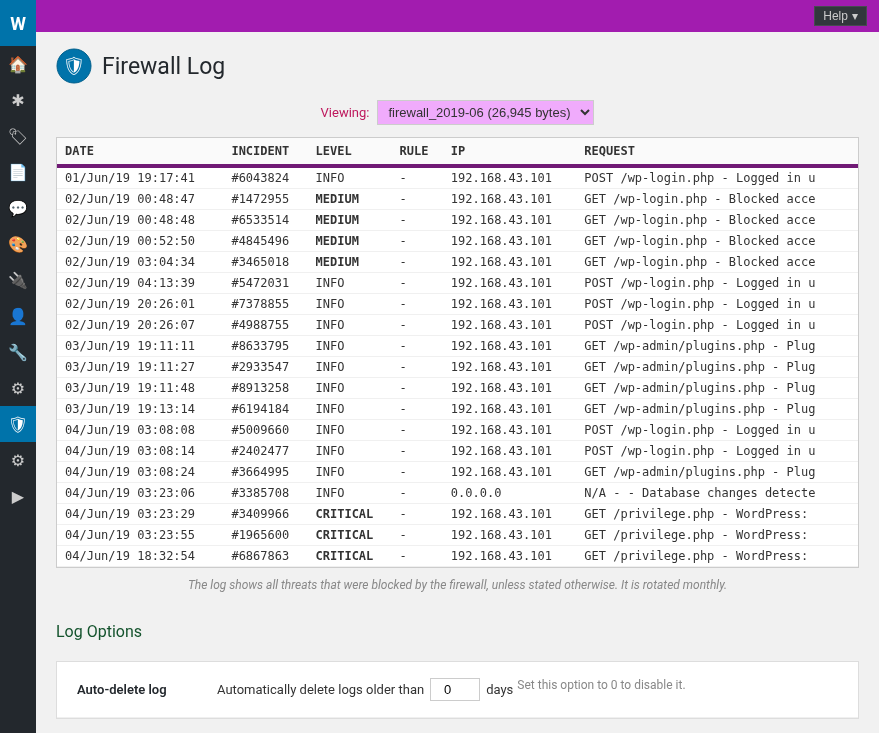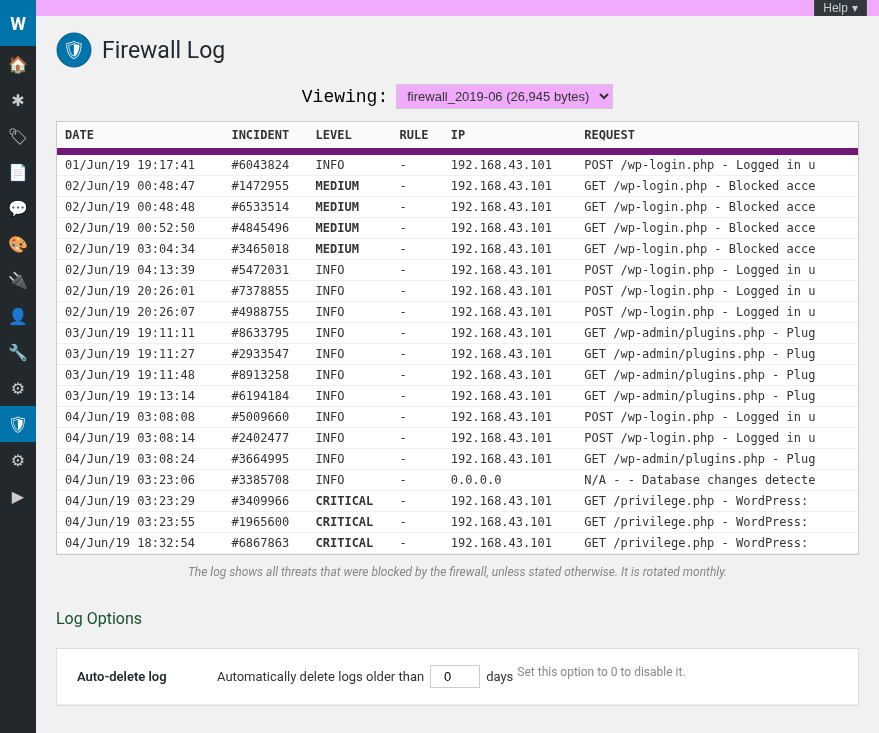--- a/index.html
+++ b/index.html
@@ -49,22 +49,22 @@
     
     .main {
       flex: 1;
       display: flex;
       flex-direction: column;
       overflow: hidden;
     }
 
     
     .topbar {
-      background: #f0abfc;
-      height: 16px;
+      background: #a21caf;
+      height: 32px;
       display: flex;
       align-items: center;
       justify-content: flex-end;
       padding: 0 12px;
     }
     .help-btn {
       background: #32373c;
       color: #ccc;
       border: 1px solid #464b50;
       padding: 2px 8px;
@@ -98,23 +98,22 @@
 
     
     .viewing-bar {
       display: flex;
       align-items: center;
       justify-content: center;
       margin-bottom: 12px;
       gap: 8px;
     }
     .viewing-label {
-      color: #000000;
-      font-size: 18px;
-      font-family: Liberation Mono, monospace;
+      color: #be185d;
+      font-size: 13px;
     }
     .viewing-select {
       background: #f0abfc;
       border: 1px solid #ccc;
       padding: 3px 6px;
       font-size: 13px;
       color: #333;
       cursor: pointer;
     }
 
@@ -129,21 +128,21 @@
 
     .log-table {
       width: 100%;
       border-collapse: collapse;
       font-size: 12px;
       font-family: monospace;
       white-space: nowrap;
     }
     .log-table th {
       background: #fafafa;
-      border-bottom: 7px solid #701a75;
+      border-bottom: 4px solid #701a75;
       padding: 6px 8px;
       text-align: left;
       font-weight: bold;
       color: #333;
       position: sticky;
       top: 0;
       z-index: 2;
     }
     .log-table td {
       padding: 3px 8px;

